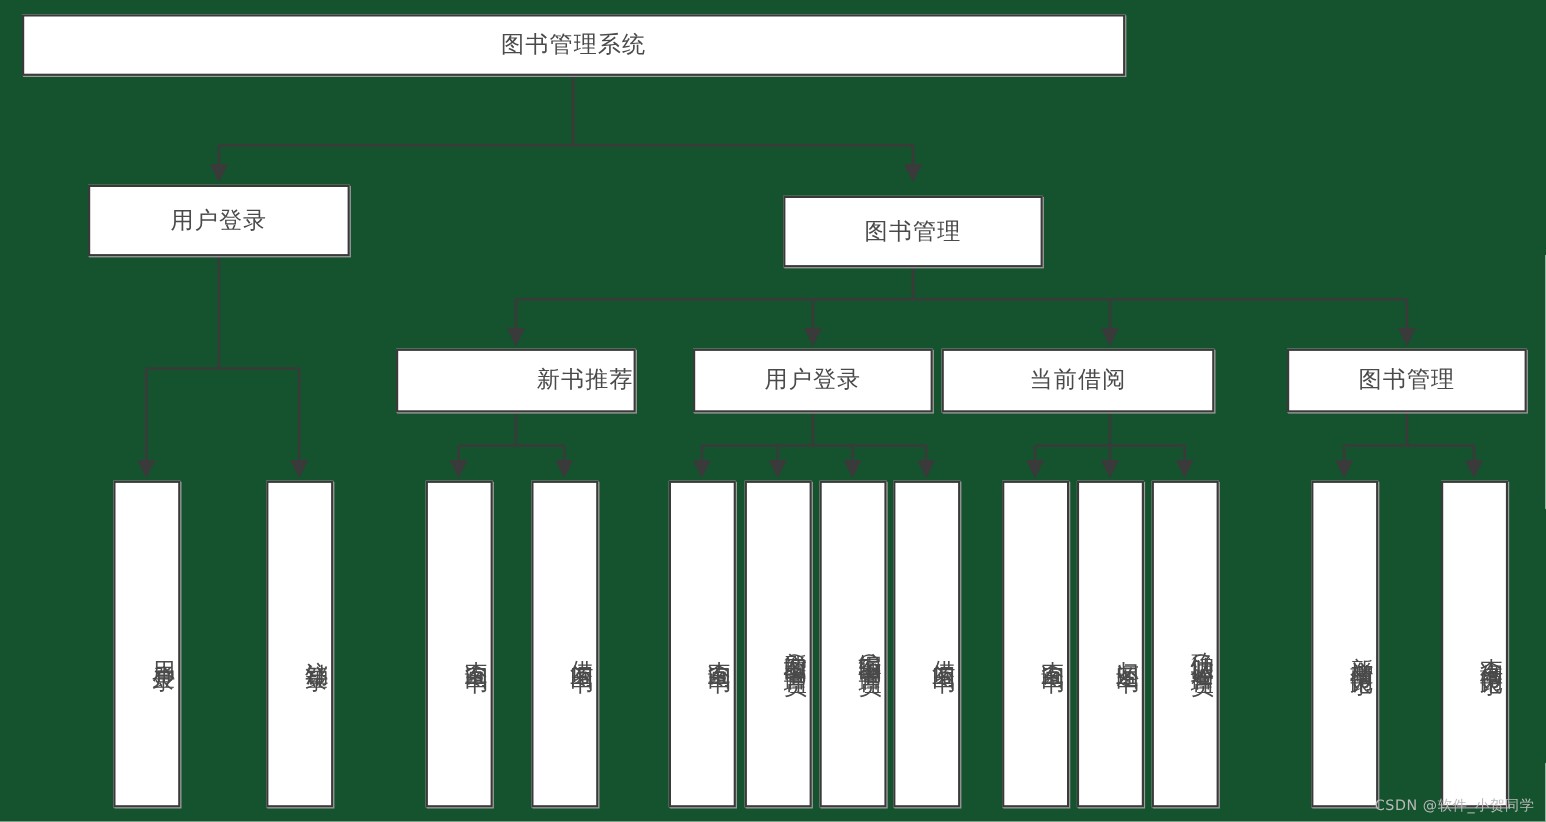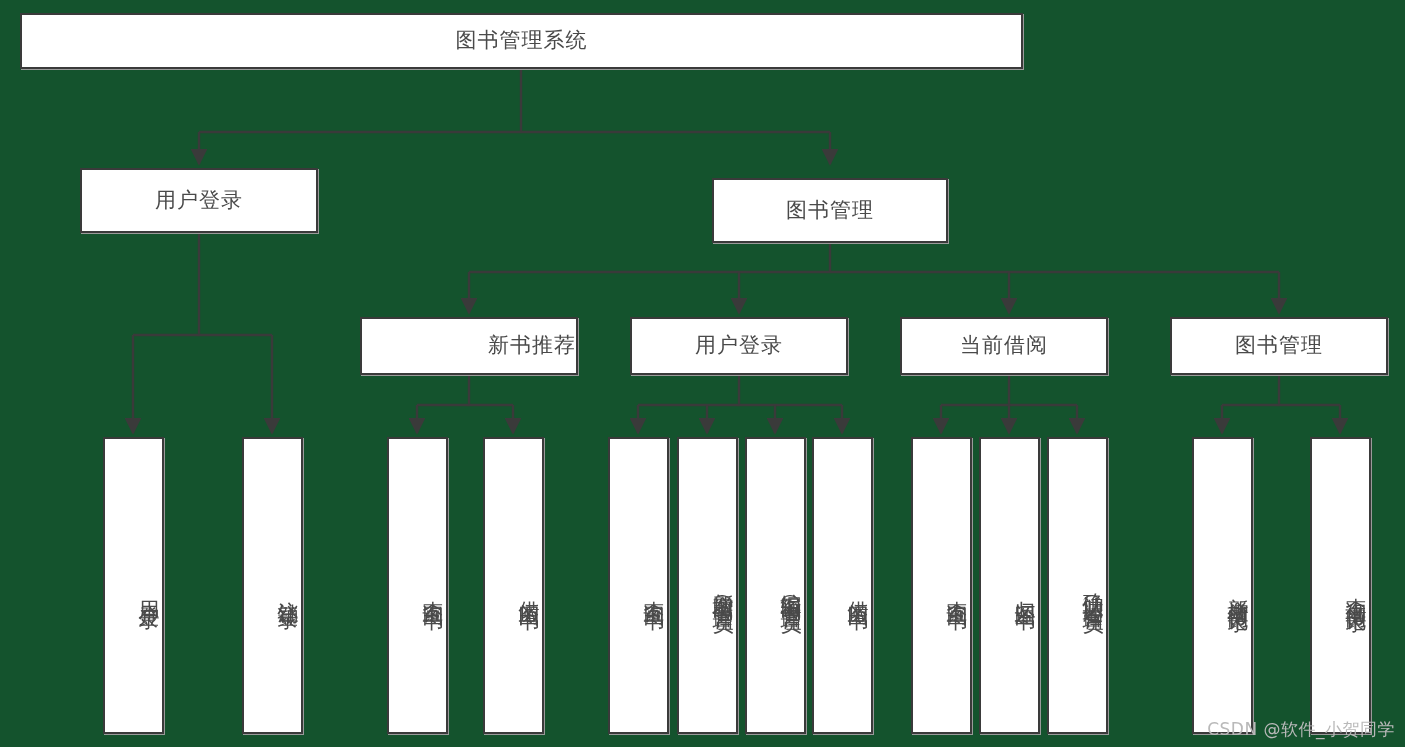--- a/index.html
+++ b/index.html
@@ -53,21 +53,21 @@
     align-items: flex-start;
     justify-content: center;
   }
   .node .label {
     display: block;
   }
   .watermark {
     position: absolute;
     right: 10px;
     bottom: 6px;
-    font-size: 17px;
+    font-size: 13px;
     color: #b9b9b9;
     letter-spacing: 0.5px;
     white-space: nowrap;
   }
 </style>
 </head>
 <body>
 
 <div id="diagram-root">
 
@@ -131,21 +131,21 @@
   <div class="node horizontal" style="left:712px; top:178px; width:236px; height:65px;">
     <span class="label">图书管理</span>
   </div>
 
   <div class="node horizontal" style="left:360px; top:317px; width:218px; height:58px;justify-content:flex-end;">
     <span class="label">新书推荐</span>
   </div>
   <div class="node horizontal" style="left:630px; top:317px; width:218px; height:58px;">
     <span class="label">用户登录</span>
   </div>
-  <div class="node horizontal" style="left:900px; top:317px; width:208px; height:58px;">
+  <div class="node horizontal" style="left:856px; top:317px; width:248px; height:58px;">
     <span class="label">当前借阅</span>
   </div>
   <div class="node horizontal" style="left:1170px; top:317px; width:218px; height:58px;">
     <span class="label">图书管理</span>
   </div>
 
   <div class="node vertical" style="left:103px; top:437px; width:61px; height:297px;">
     <span class="label">用户登录</span>
   </div>
   <div class="node vertical" style="left:242px; top:437px; width:61px; height:297px;">

